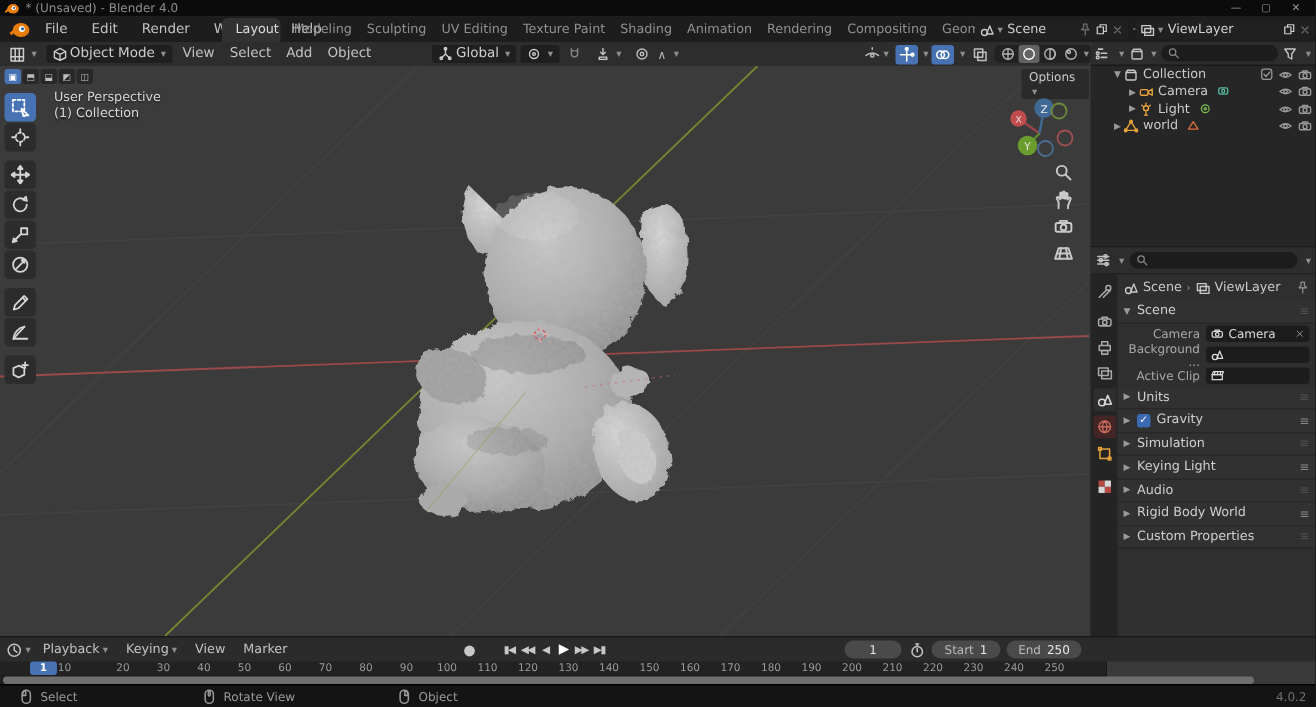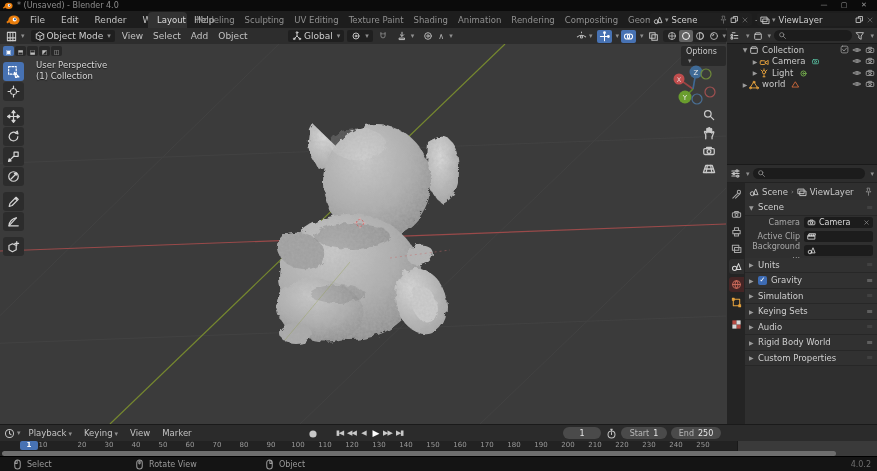--- a/index.html
+++ b/index.html
@@ -860,34 +860,34 @@
        <svg class="ic" style="width:9px;height:9px;">
                 <use href="#sy-camv"></use>
               </svg>
        <span>Camera</span>
        <span class="clear"><svg class="ic" style="width:7px;height:7px;">
                   <use href="#sy-x"></use>
                 </svg></span>
      </span>
    </div>
           <div class="fieldrow">
+     <span class="lbl">Background ...</span>
+     <span class="val">
+       <svg class="ic" style="width:9px;height:9px;">
+                <use href="#sy-scene"></use>
+              </svg>
+       <span></span>
+
+     </span>
+   </div>
+          <div class="fieldrow">
      <span class="lbl">Active Clip</span>
      <span class="val">
        <svg class="ic" style="width:9px;height:9px;">
                 <use href="#sy-clapper"></use>
-              </svg>
-       <span></span>
-
-     </span>
-   </div>
-          <div class="fieldrow">
-     <span class="lbl">Background ...</span>
-     <span class="val">
-       <svg class="ic" style="width:9px;height:9px;">
-                <use href="#sy-scene"></use>
               </svg>
        <span></span>
 
      </span>
    </div>
         </div>
       <div id="prop-panels">
           <div class="panelhdr">
      <span class="exp">▶</span>
 
@@ -902,21 +902,21 @@
    </div>
           <div class="panelhdr">
      <span class="exp">▶</span>
 
      <span>Simulation</span>
      <span class="menu dim">≡</span>
    </div>
           <div class="panelhdr">
      <span class="exp">▶</span>
 
-     <span>Keying Sets</span>
+     <span>Keying Light</span>
      <span class="menu">≡</span>
    </div>
           <div class="panelhdr">
      <span class="exp">▶</span>
 
      <span>Audio</span>
      <span class="menu dim">≡</span>
    </div>
           <div class="panelhdr">
      <span class="exp">▶</span>

